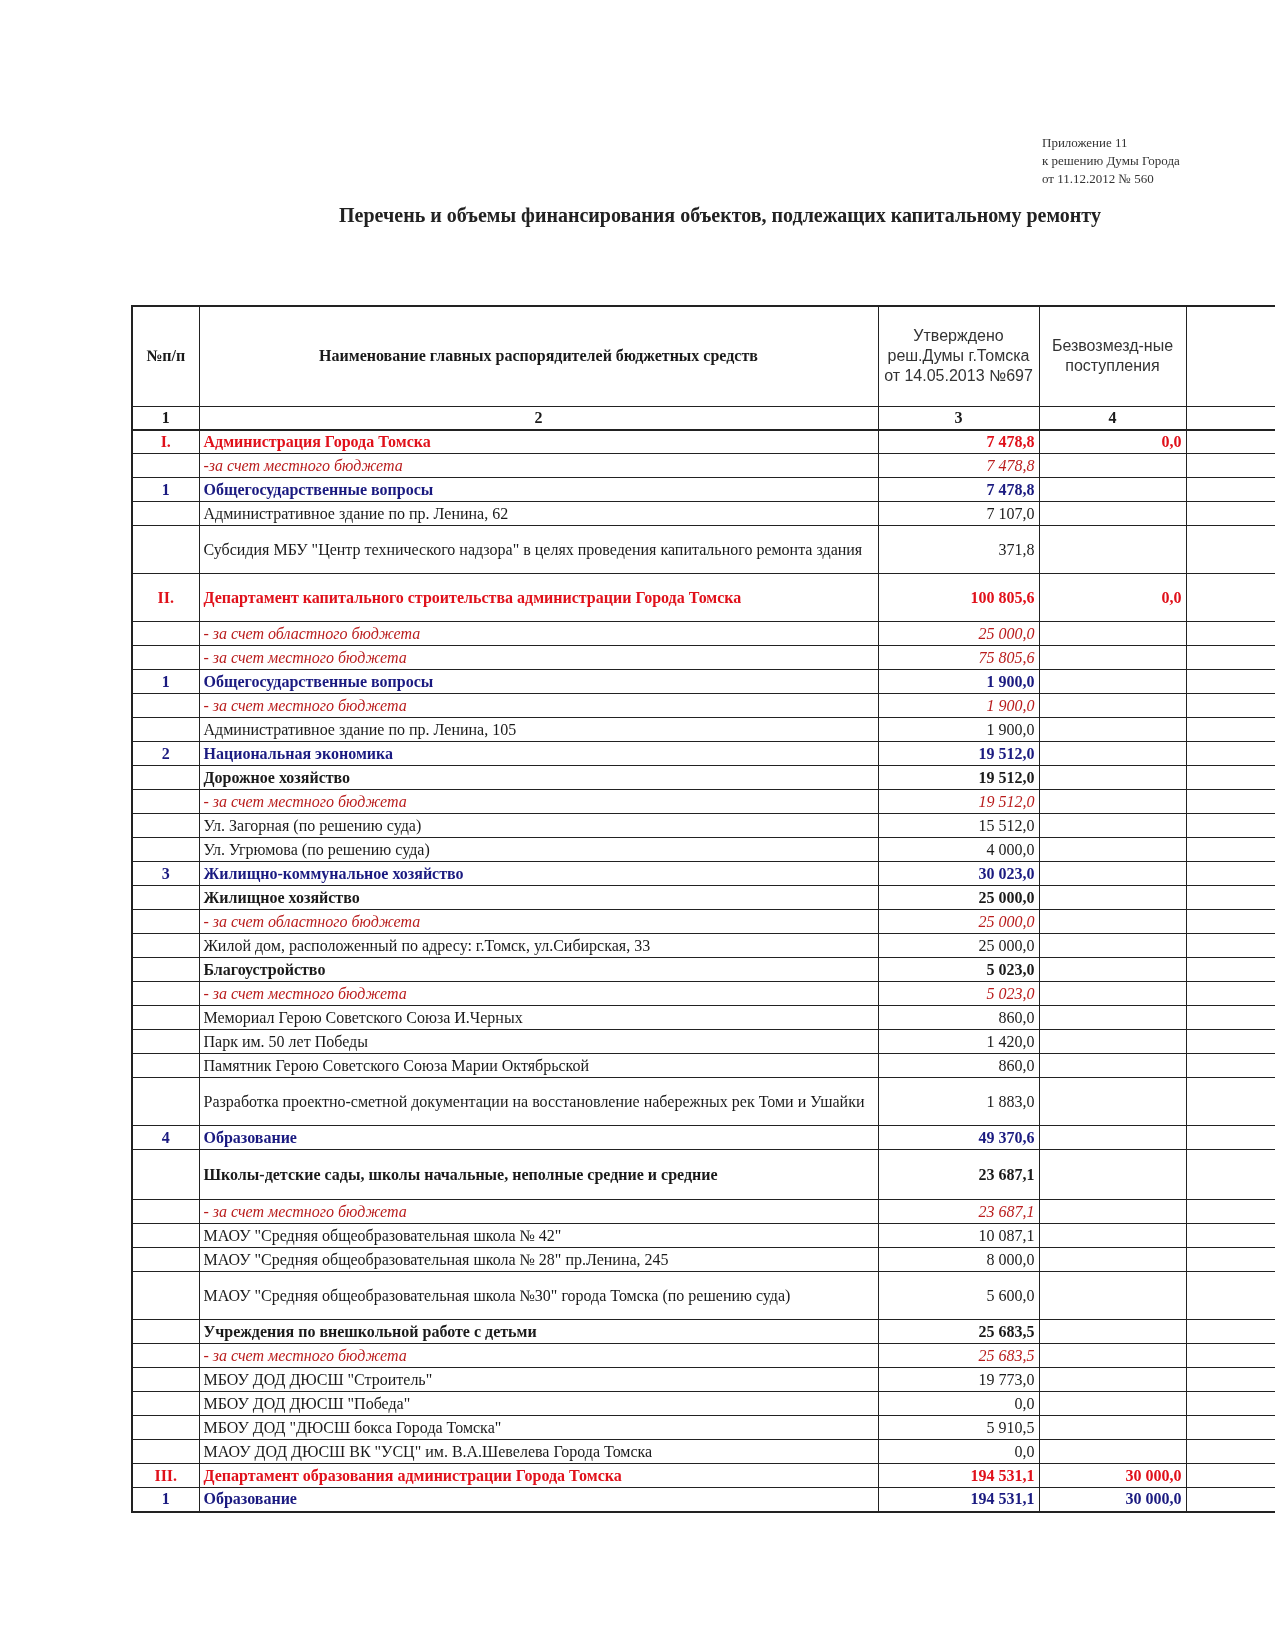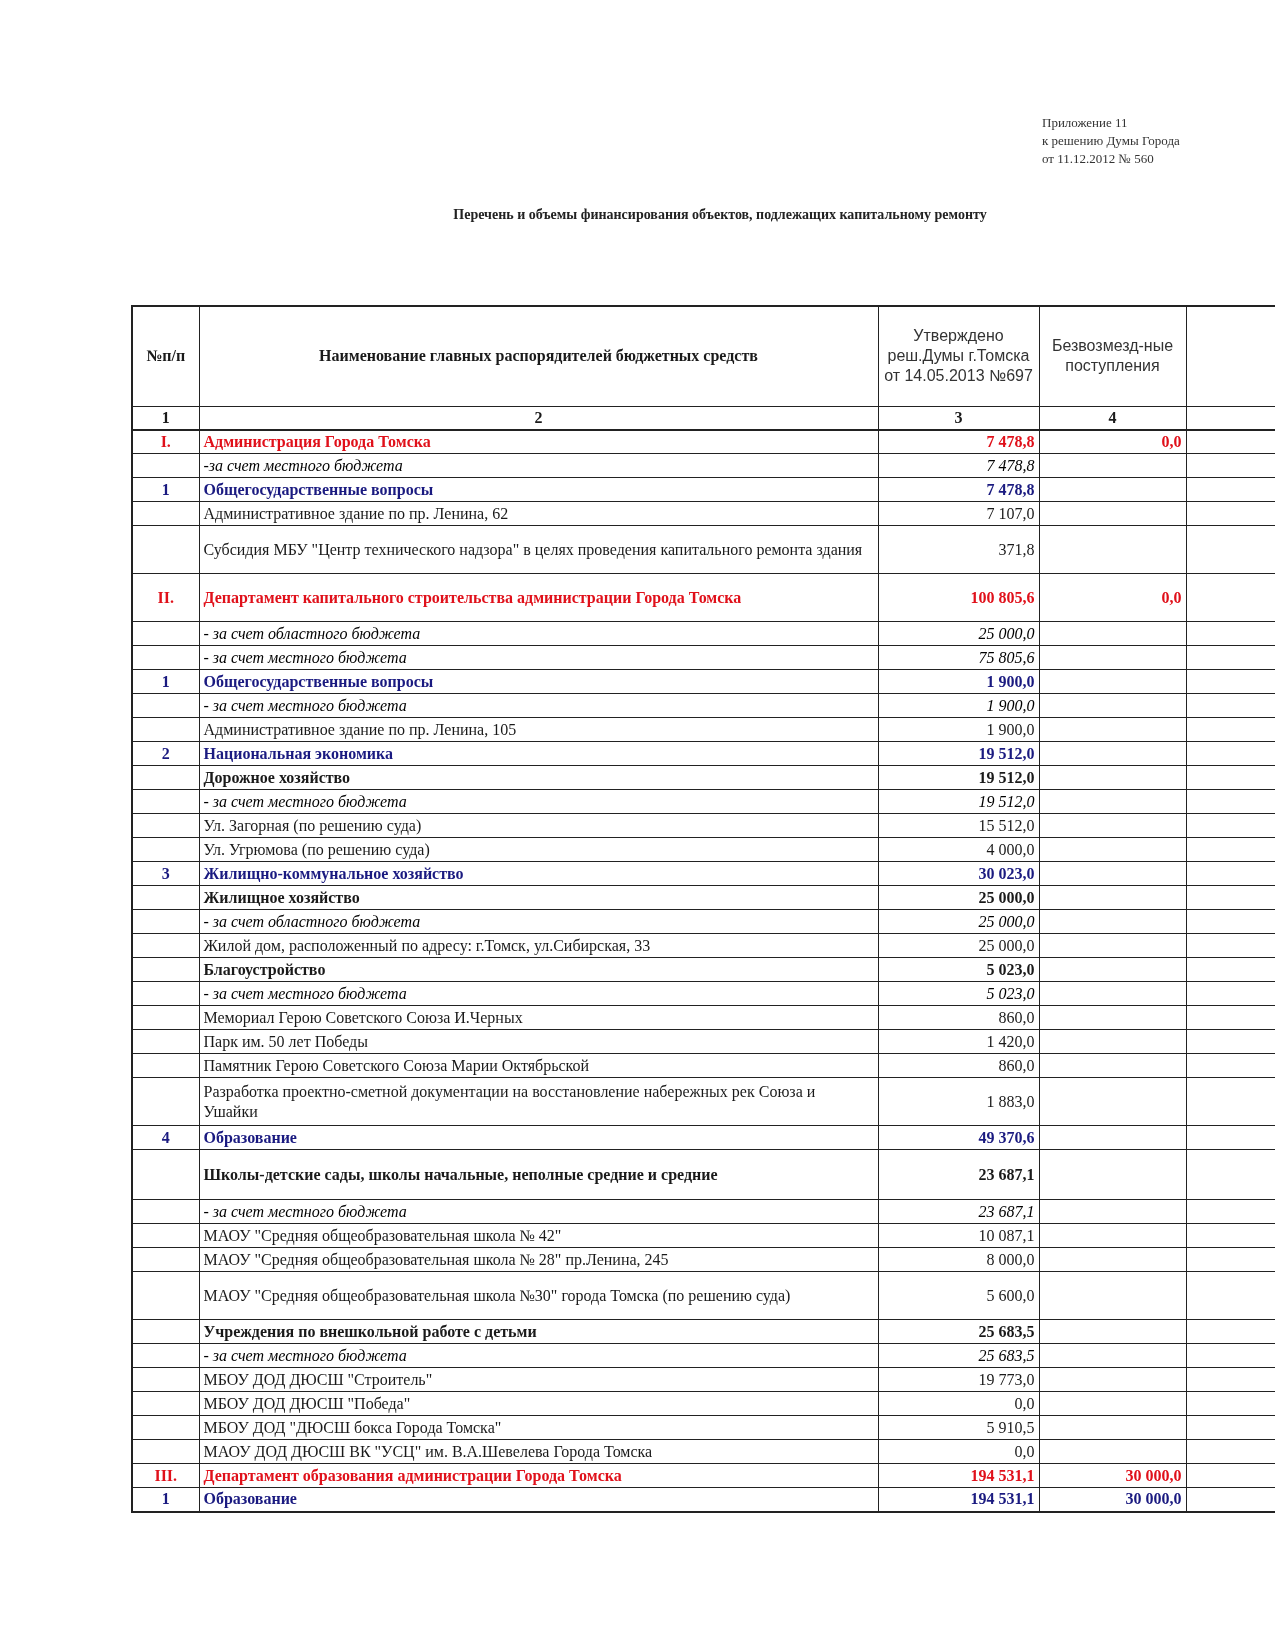--- a/index.html
+++ b/index.html
@@ -1,38 +1,38 @@
 <!DOCTYPE html>
 <html><head>
 <meta charset="utf-8">
 <style>
   html, body { margin: 0; padding: 0; background: #ffffff; }
   body { width: 1275px; height: 1650px; position: relative; overflow: hidden;
          font-family: "Liberation Serif", "DejaVu Serif", serif; color: #1a1a1a; }
-  .appendix { position: absolute; left: 1042px; top: 114px; font-size: 13px; line-height: 18px; white-space: nowrap; color: #333; }
+  .appendix { position: absolute; left: 1042px; top: 134px; font-size: 13px; line-height: 18px; white-space: nowrap; color: #333; }
   .title { position: absolute; left: 200px; width: 1040px; top: 202px; text-align: center;
-           font-weight: bold; font-size: 14px; line-height: 26px; color: #222; }
+           font-weight: bold; font-size: 20px; line-height: 26px; color: #222; }
   table.grid { position: absolute; left: 131px; top: 305px; border-collapse: collapse; table-layout: fixed; width: 1160px; }
   table.grid td, table.grid th { border: 1px solid #222; padding: 0 4px; font-size: 16px; line-height: 20px; vertical-align: middle; overflow: hidden; }
   table.grid { border: 2px solid #222; }
   col.c1 { width: 67px; } col.c2 { width: 679px; } col.c3 { width: 161px; } col.c4 { width: 147px; } col.c5 { width: 106px; }
   th.h-num, th.h-name { font-weight: bold; font-size: 15px; }
   th.h-num { text-align: center; padding: 0; }
   th.h-sans { font-family: "Liberation Sans", "DejaVu Sans", sans-serif; font-weight: normal; font-size: 15px; line-height: 22px; text-align: center; color: #333; }
   tr.head { height: 100px; }
   tr.colnums td { text-align: center; font-weight: bold; height: 22px; border-bottom: 2px solid #222; }
   td.num { text-align: center; font-weight: bold; }
   td.val { text-align: right; padding-right: 3px; }
   tr.r { height: 24px; }
   tr.r2 { height: 48px; }
   tr.r3 { height: 50px; }
   .red { color: #e0101a; font-weight: bold; }
   .blue { color: #1a1a80; font-weight: bold; }
   .bold { font-weight: bold; }
-  .ital { font-style: italic; color: #000000; }
+  .ital { font-style: italic; color: #b91c1c; }
   .wrap { white-space: normal; }
 </style>
 </head>
 <body>
 
 <div class="appendix">
   <div>Приложение 11</div>
   <div>к решению Думы Города</div>
   <div>от  11.12.2012 № 560</div>
 </div>
@@ -236,21 +236,21 @@
       </tr>
       <tr class="r">
         <td class="num "></td>
         <td class="wrap ">Памятник Герою Советского Союза Марии Октябрьской</td>
         <td class="val ">860,0</td>
         <td class="val "></td>
         <td class=""></td>
       </tr>
       <tr class="r2">
         <td class="num "></td>
-        <td class="wrap ">Разработка проектно-сметной документации на восстановление набережных рек Союза и Ушайки</td>
+        <td class="wrap ">Разработка проектно-сметной документации на восстановление набережных рек Томи и Ушайки</td>
         <td class="val ">1 883,0</td>
         <td class="val "></td>
         <td class=""></td>
       </tr>
       <tr class="r">
         <td class="num blue">4</td>
         <td class="wrap blue">Образование</td>
         <td class="val blue">49 370,6</td>
         <td class="val blue"></td>
         <td class=""></td>

